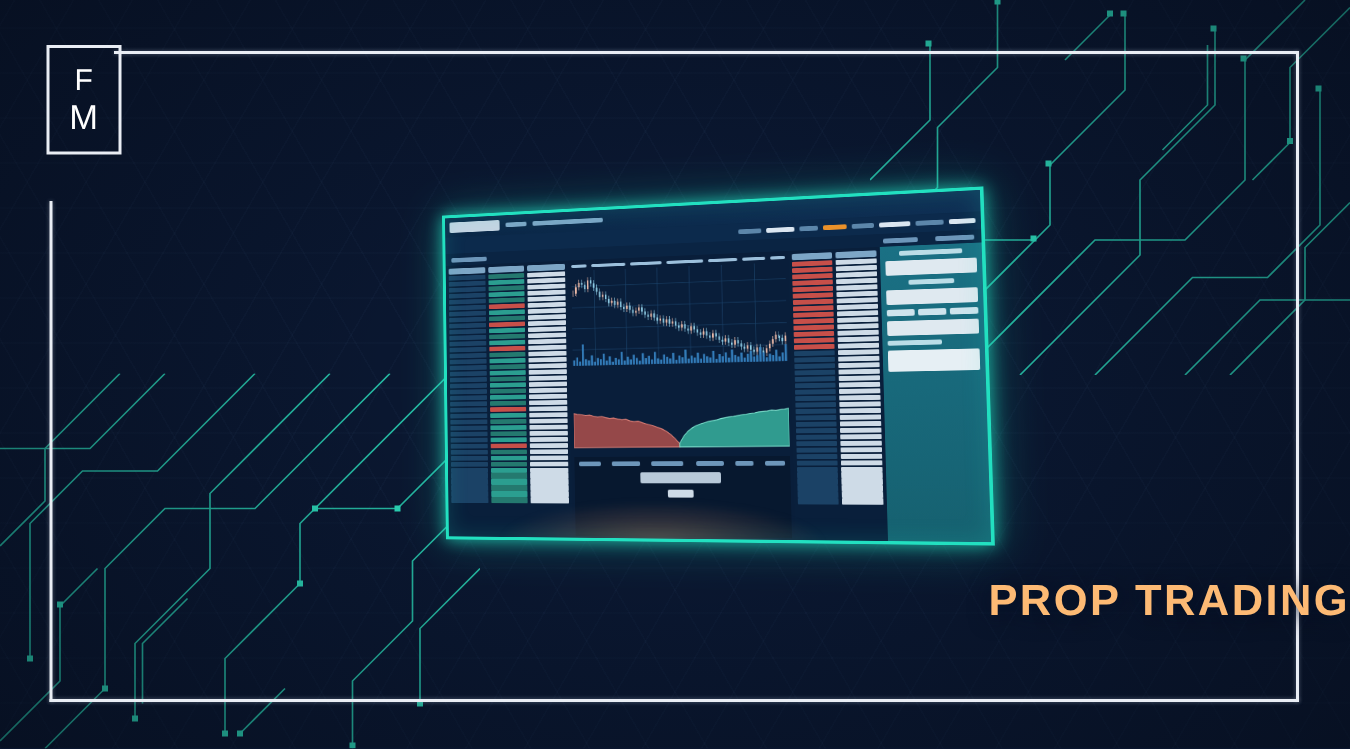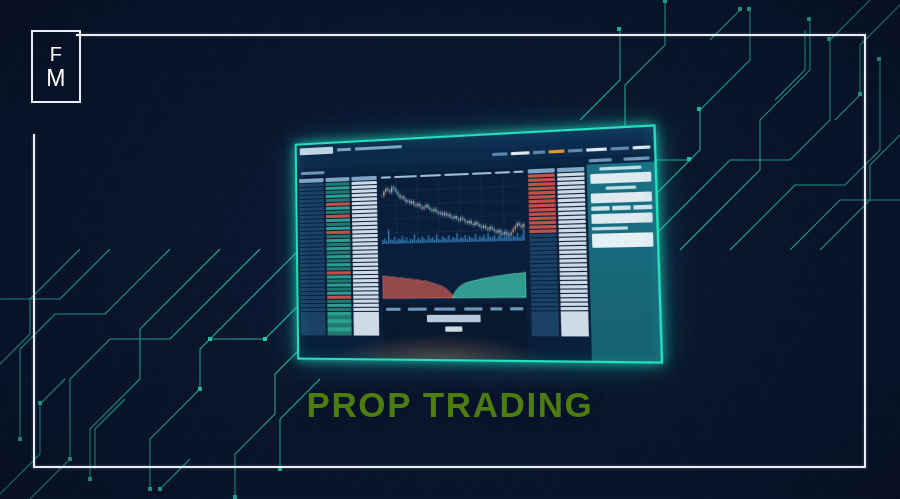--- a/index.html
+++ b/index.html
@@ -45,22 +45,22 @@
   #logo{
     position:absolute;left:31px;top:30px;width:50px;height:73px;
     border:2px solid #e9edf4;box-sizing:border-box;
     display:flex;flex-direction:column;align-items:center;justify-content:center;
     color:#fff;line-height:1;background:transparent;
   }
   #logo .l1{font-size:20px;font-weight:400;letter-spacing:.5px;margin-bottom:3px;}
   #logo .l2{font-size:23px;font-weight:400;letter-spacing:.5px;}
   
   #headline{
-    position:absolute;left:0;right:0;top:385px;text-align:center;
-    color:#4d7c0f;font-size:35px;font-weight:700;letter-spacing:1.6px;
+    position:absolute;left:0;right:0;top:385px;text-align:right;
+    color:#fdba74;font-size:29px;font-weight:700;letter-spacing:1.6px;
     text-shadow:0 2px 14px rgba(5,15,35,.9);
   }
   
   #monitor{
     position:absolute;left:296px;top:143px;width:336px;height:216px;
     transform:perspective(760px) rotateY(-13deg) rotateX(2.2deg) rotateZ(-1.2deg);
     transform-origin:left center;
   }
   #monitor .glowframe{
     position:absolute;inset:0;border:2.5px solid #22e0c0;

